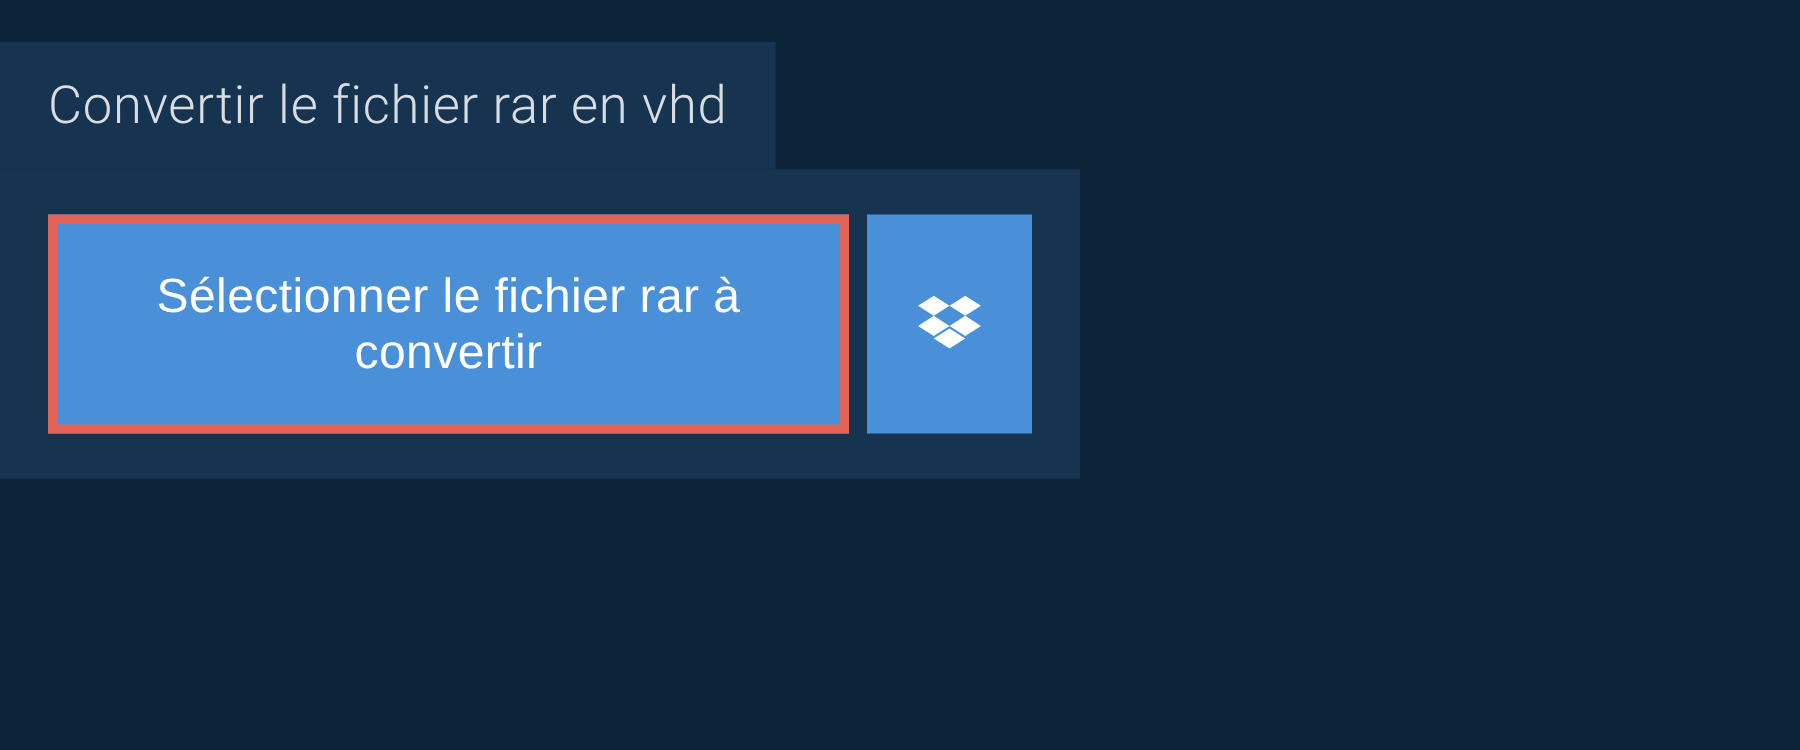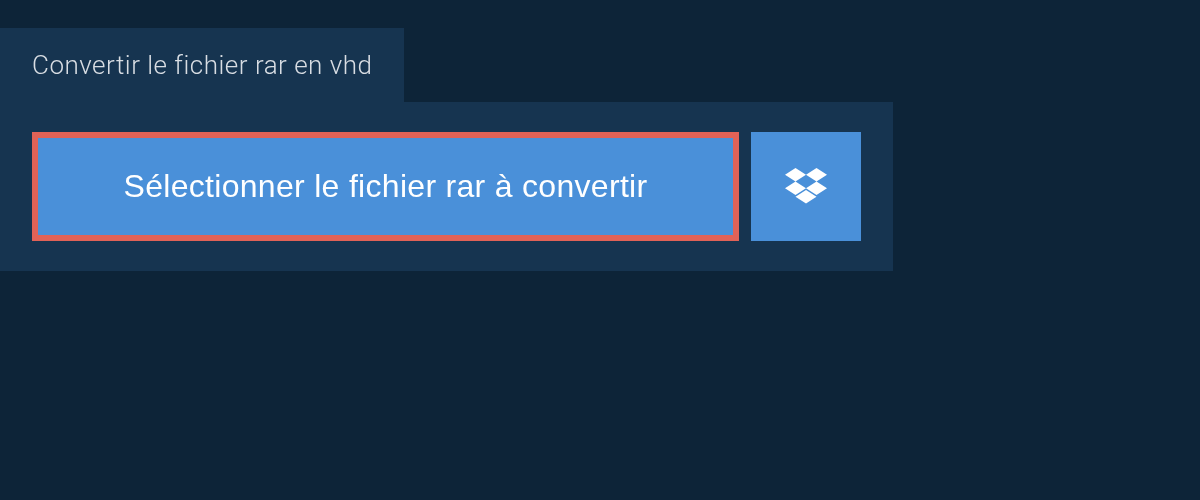--- a/index.html
+++ b/index.html
@@ -16,29 +16,29 @@
     }
     .header-tab {
       display: inline-block;
       background-color: #163450;
       padding: 22px 32px;
       margin-top: 28px;
       margin-left: 0;
     }
     .header-title {
       color: #d8dde3;
-      font-size: 26px;
+      font-size: 35px;
       font-weight: 300;
       letter-spacing: 0.5px;
     }
     .panel {
       background-color: #163450;
       margin-top: 0;
       padding: 30px 32px 30px 32px;
-      width: 893px;
+      width: 720px;
     }
     .button-row {
       display: flex;
       gap: 12px;
       align-items: stretch;
     }
     .select-file-button {
       background-color: #4a90d9;
       border: 6px solid #e16257;
       color: #ffffff;

